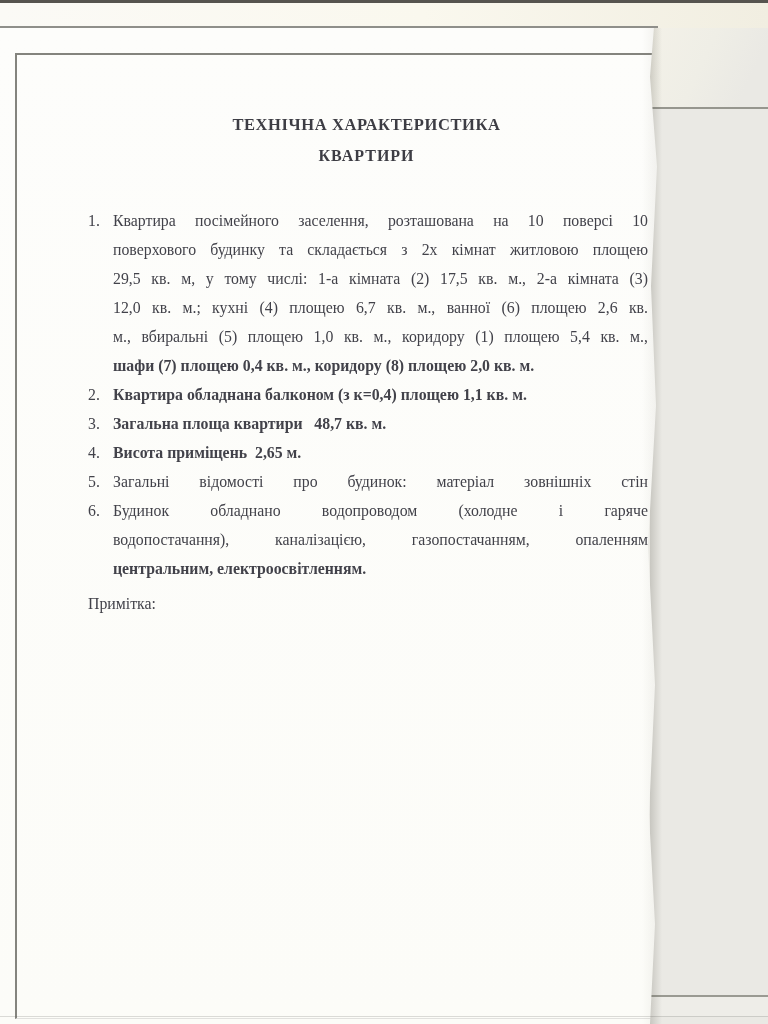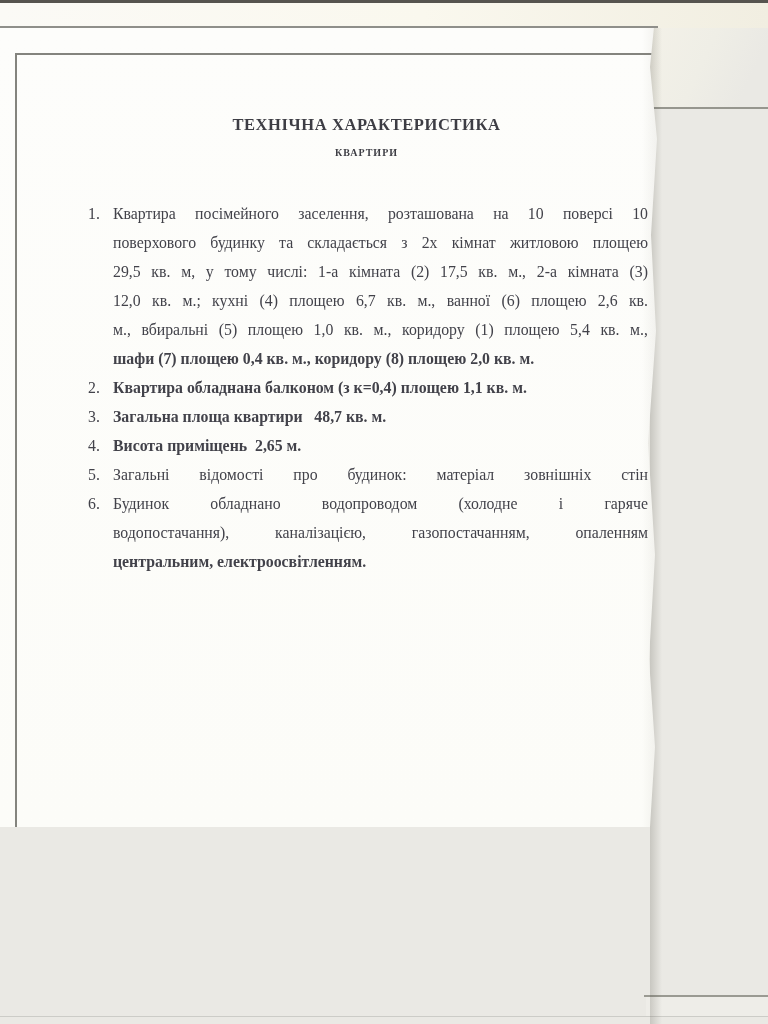--- a/index.html
+++ b/index.html
@@ -22,34 +22,34 @@
   
   .edge-shadow{position:absolute;top:28px;left:650px;width:12px;height:996px;z-index:2;
     background:linear-gradient(90deg,rgba(80,78,68,0.22),rgba(80,78,68,0));}
   
   .page-top-line{position:absolute;top:26px;left:0;width:658px;height:2px;background:#8f8f8a;z-index:4;}
   
   .scan-bottom-edge{position:absolute;top:1016px;left:0;width:768px;height:1px;background:rgba(100,100,95,0.22);z-index:5;}
 
   
   .page{
-    position:absolute;top:27px;left:0;width:660px;height:800px;z-index:3;
+    position:absolute;top:27px;left:0;width:660px;height:997px;z-index:3;
     background:linear-gradient(180deg,#fdfdfb 0%,#fcfcf8 100%);
     clip-path:polygon(0 0,654px 0,650px 5%,657px 14%,651px 26%,656px 38%,648px 52%,655px 66%,649px 79%,655px 90%,650px 100%,0 100%);
   }
   .page::after{content:"";position:absolute;right:0;top:0;width:18px;height:100%;
     background:linear-gradient(90deg,rgba(0,0,0,0),rgba(120,115,100,0.10));}
   
   .frame{position:absolute;left:15px;top:26px;width:680px;height:963px;
     border-top:2px solid #84847e;border-left:2px solid #84847e;
     border-bottom:1px solid rgba(90,90,85,0.16);}
 
   .content{position:absolute;left:88px;top:88px;width:557px;color:#42424a;}
   .title{ text-align:center;font-weight:bold;font-size:16.5px;letter-spacing:0.6px;color:#3d3d44;}
-  .subtitle{text-align:center;font-weight:bold;font-size:10px;letter-spacing:1px;color:#3d3d44;margin-top:12px;}
+  .subtitle{text-align:center;font-weight:bold;font-size:16px;letter-spacing:1px;color:#3d3d44;margin-top:12px;}
   .list{margin-top:41px;}
   .item{position:relative;padding-left:25px;font-size:15.8px;line-height:29px;width:535px;}
   .item .num{position:absolute;left:0;top:0;font-size:15.8px;line-height:29px;}
   .jline{text-align:justify;text-align-last:justify;}
   .jline.last{text-align:left;text-align-last:left;font-weight:bold;}
   .note{margin-top:6px;font-size:15.8px;line-height:29px;}
   .note div{text-align:left;}
 </style>
 </head>
 <body>
@@ -104,17 +104,18 @@
       <div class="item">
         <span class="num">6.</span>
         <div class="jline">Будинок обладнано водопроводом (холодне і гаряче</div>
         <div class="jline">водопостачання), каналізацією, газопостачанням, опаленням</div>
         <div class="jline last">центральним, електроосвітленням.</div>
       </div>
 
     </div>
 
     <div class="note">
+      <div>Примітка:</div>
     </div>
   </div>
 </div>
 
 <div class="scan-bottom-edge"></div>
 
 </body></html>

